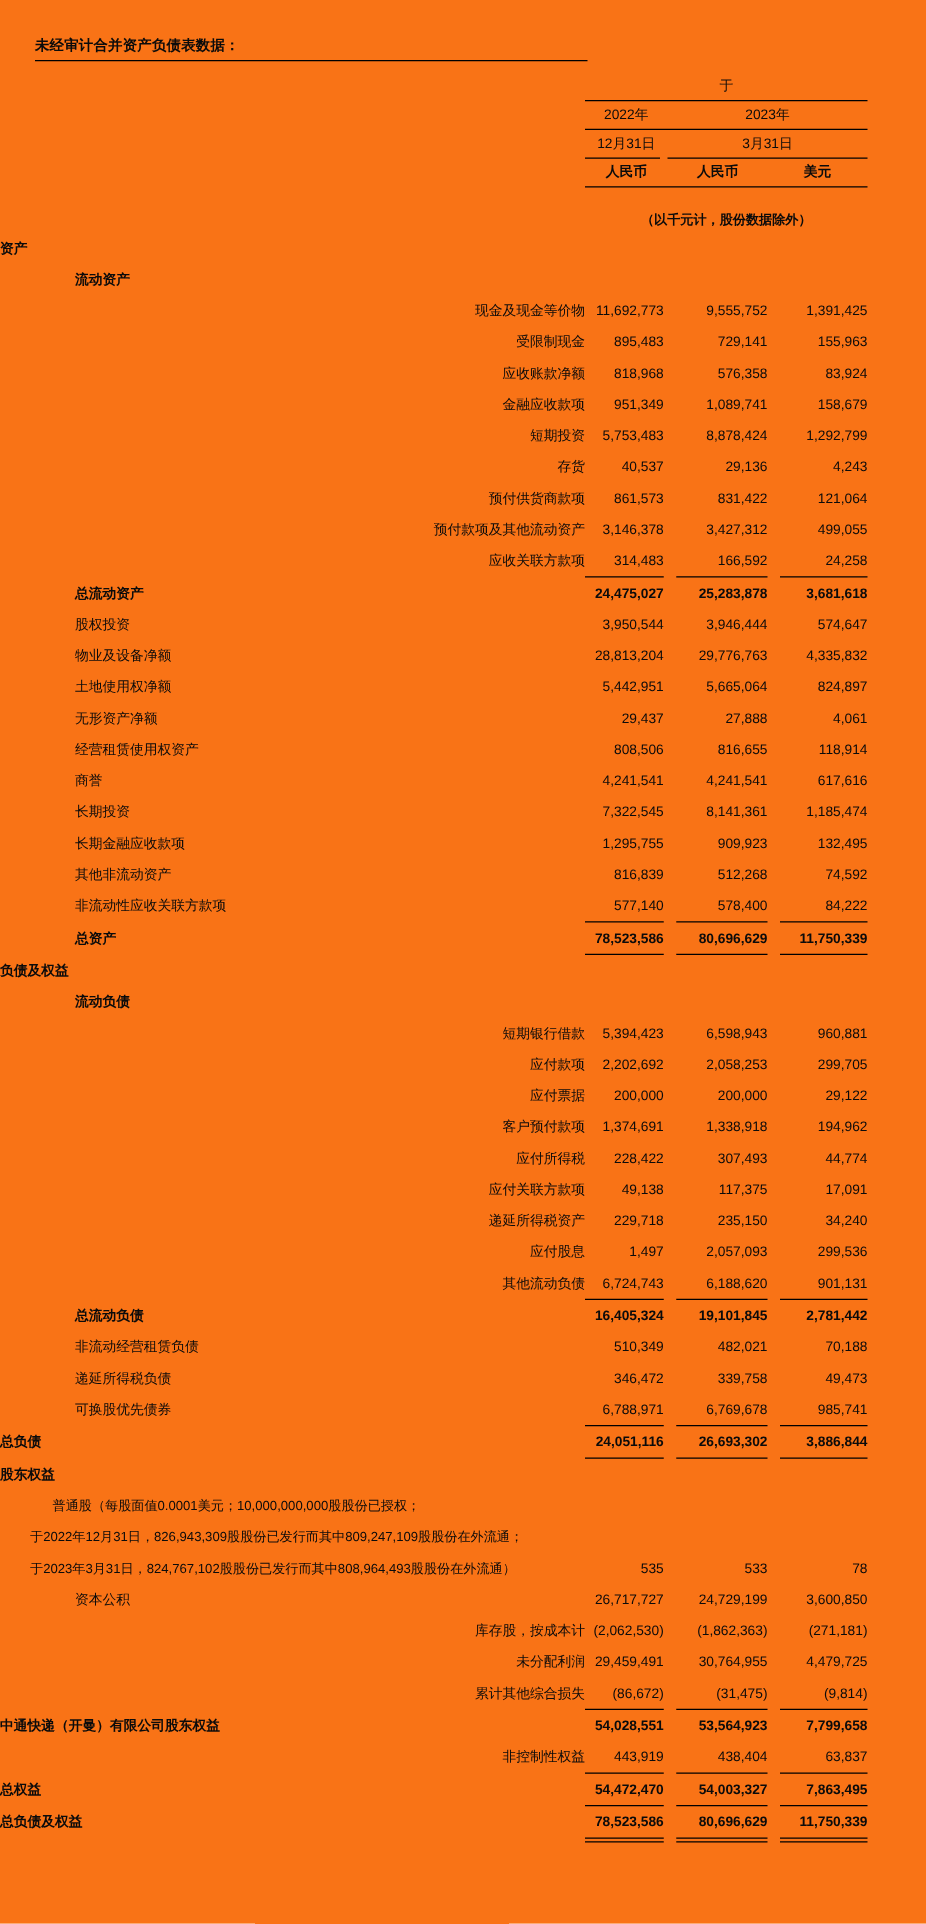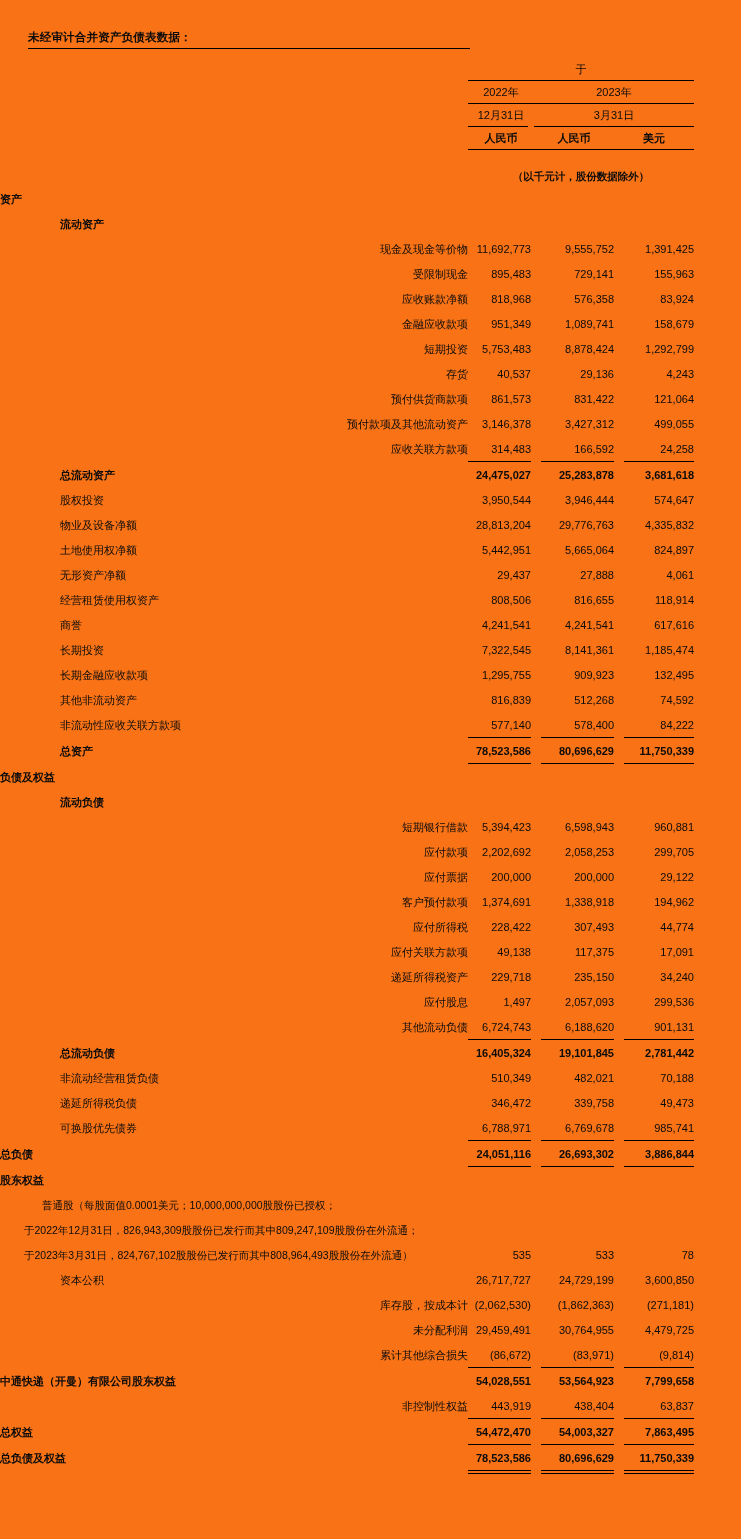--- a/index.html
+++ b/index.html
@@ -503,21 +503,21 @@
       </div>
       <div class="row">
         <div class="label lv3">未分配利润</div>
         <div class="num n1">29,459,491</div>
         <div class="num n2">30,764,955</div>
         <div class="num n3">4,479,725</div>
       </div>
       <div class="row">
         <div class="label lv3">累计其他综合损失</div>
         <div class="num n1">(86,672)</div>
-        <div class="num n2">(83,971)</div>
+        <div class="num n2">(31,475)</div>
         <div class="num n3">(9,814)</div>
       </div>
       <div class="rulerow">
         <div class="pad"></div>
         <div class="r1 line"></div>
         <div class="r2 line"></div>
         <div class="r3 line"></div>
       </div>
       <div class="row">
         <div class="label lv1">中通快递（开曼）有限公司股东权益</div>

